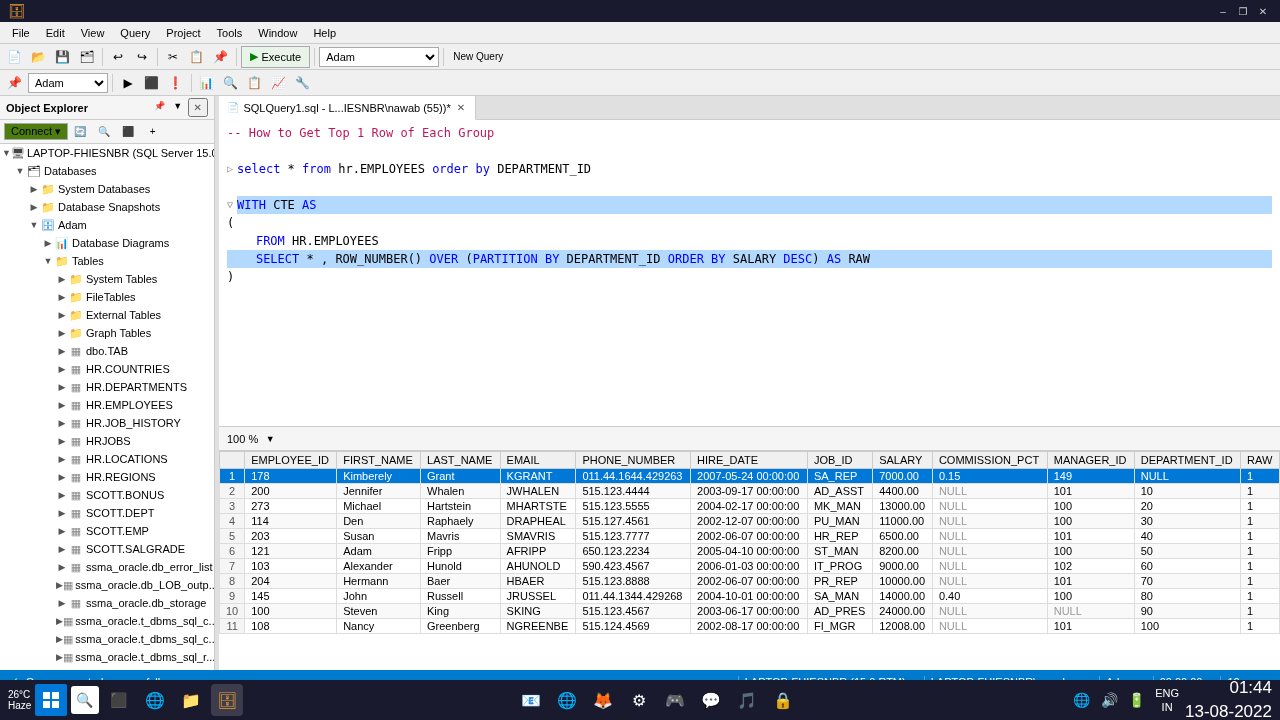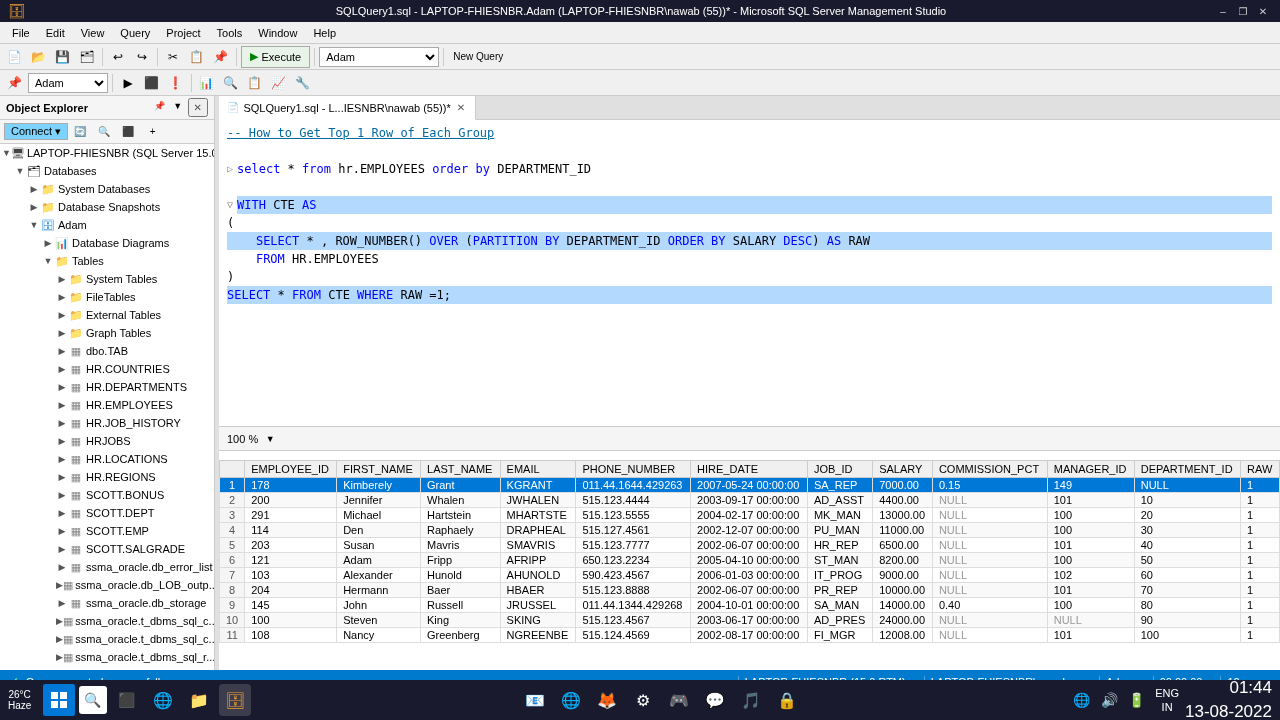--- a/index.html
+++ b/index.html
@@ -29,65 +29,65 @@
 
     
     .object-explorer { width: 215px; background: #fff; border-right: 1px solid #ccc; display: flex; flex-direction: column; overflow: hidden; }
     .oe-header { background: #f5f5f5; border-bottom: 1px solid #ccc; padding: 3px 6px; font-size: 11px; font-weight: bold; display: flex; align-items: center; justify-content: space-between; height: 24px; }
     .oe-toolbar { background: #f5f5f5; border-bottom: 1px solid #ccc; padding: 2px 4px; display: flex; gap: 2px; height: 24px; align-items: center; }
     .oe-tree { flex: 1; overflow-y: auto; overflow-x: hidden; font-size: 11px; }
     .tree-item { display: flex; align-items: center; padding: 1px 0; cursor: pointer; white-space: nowrap; }
     .tree-item .expand-icon { width: 12px; display: inline-block; color: #555; font-size: 9px; text-align: center; }
     .tree-item .node-icon { width: 16px; height: 16px; display: inline-flex; align-items: center; justify-content: center; margin-right: 2px; font-size: 11px; }
     .tree-item .node-label { font-size: 11px; }
-    .connect-btn { font-size: 11px; border: 1px solid #aaa; background: #7dd3fc; padding: 1px 6px; cursor: pointer; display: flex; align-items: center; gap: 2px; }
+    .connect-btn { font-size: 11px; border: 1px solid #aaa; background: #4d7c0f; padding: 1px 6px; cursor: pointer; display: flex; align-items: center; gap: 2px; }
 
     
     .editor-area { flex: 1; display: flex; flex-direction: column; background: #fff; }
     .tab-bar { background: #e0e0e0; height: 24px; display: flex; align-items: stretch; border-bottom: 1px solid #ccc; }
     .tab { display: flex; align-items: center; padding: 0 8px; border-right: 1px solid #ccc; cursor: pointer; font-size: 11px; background: #ccc; gap: 4px; min-width: 120px; }
     .tab.active { background: #fff; border-bottom: 1px solid #fff; margin-bottom: -1px; }
     .tab-close { font-size: 10px; color: #555; cursor: pointer; padding: 1px 2px; }
     .tab-icon { font-size: 10px; color: #ff8c00; }
 
     
     .code-editor { flex: 1; background: #fff; padding: 4px 8px; overflow-y: auto; font-family: 'Consolas', monospace; font-size: 12px; line-height: 18px; position: relative; }
     .code-line { display: flex; align-items: flex-start; min-height: 18px; }
     .line-content { flex: 1; white-space: pre; }
     .kw { color: #0000ff; font-weight: normal; }
-    .comment { color: #0369a1; text-decoration: underline; }
+    .comment { color: #be185d; }
     .hl-blue { background: #b3d9ff; }
     .collapse-icon { color: #888; font-size: 10px; margin-right: 4px; cursor: pointer; }
 
     
     .results-panel { height: 220px; border-top: 1px solid #ccc; display: flex; flex-direction: column; }
     .results-tabs { display: flex; background: #f5f5f5; border-bottom: 1px solid #ccc; height: 24px; }
     .results-tab { padding: 3px 12px; cursor: pointer; font-size: 11px; border-right: 1px solid #ccc; }
     .results-tab.active { background: #fff; border-bottom: 1px solid #fff; margin-bottom: -1px; font-weight: bold; }
-    .results-content { flex: 1; overflow: auto; margin-top: 9px; }
+    .results-content { flex: 1; overflow: auto; }
     .results-table { width: 100%; border-collapse: collapse; font-size: 11px; font-family: 'Segoe UI', Arial, sans-serif; }
     .results-table th { background: #f0f0f0; border: 1px solid #ccc; padding: 2px 6px; font-weight: normal; text-align: left; white-space: nowrap; position: sticky; top: 0; }
     .results-table td { border: 1px solid #ddd; padding: 1px 6px; white-space: nowrap; }
     .results-table tr:nth-child(even) { background: #f9f9f9; }
     .row-num { background: #f5f5f5; color: #555; text-align: center; width: 24px; border-right: 1px solid #ccc; }
     .selected-row td { background: #0078d7 !important; color: white; }
 
     
     .status-bar { background: #007acc; color: white; height: 24px; display: flex; align-items: center; padding: 0 8px; font-size: 11px; justify-content: space-between; }
     .status-left { display: flex; align-items: center; gap: 6px; }
     .status-ok { color: #90ee90; font-size: 14px; }
     .status-right { display: flex; gap: 12px; font-size: 11px; }
     .status-section { padding: 0 6px; border-left: 1px solid rgba(255,255,255,0.3); }
 
     
     .taskbar { background: #1a1a2e; height: 40px; display: flex; align-items: center; justify-content: space-between; padding: 0 8px; position: absolute; bottom: 0; width: 1280px; }
     .taskbar-left { display: flex; align-items: center; gap: 4px; }
     .taskbar-center { display: flex; align-items: center; gap: 4px; }
     .taskbar-right { display: flex; align-items: center; gap: 6px; color: white; font-size: 11px; }
-    .weather { color: white; font-size: 10px; text-align: center; margin-right: 8px; }
+    .weather { color: white; font-size: 10px; }
     .taskbar-icon { width: 32px; height: 32px; display: flex; align-items: center; justify-content: center; cursor: pointer; border-radius: 4px; }
     .sys-tray { display: flex; align-items: center; gap: 4px; }
     .tray-icon { font-size: 14px; color: white; cursor: pointer; padding: 2px 3px; }
     .clock { color: white; text-align: right; font-size: 17px; line-height: 1.4; }
 
     
     .oe-tree::-webkit-scrollbar { width: 8px; }
     .oe-tree::-webkit-scrollbar-track { background: #f0f0f0; }
     .oe-tree::-webkit-scrollbar-thumb { background: #ccc; }
     .results-content::-webkit-scrollbar { height: 8px; width: 8px; }
@@ -100,21 +100,20 @@
 
     .oe-close { cursor: pointer; font-size: 10px; color: #555; padding: 2px 4px; }
   </style>
 </head>
 <body>
 
 <div class="title-bar">
   <div style="width:60px; display:flex; align-items:center; gap:4px;">
     <span style="color:#f0a030; font-size:14px;">🗄</span>
   </div>
-  <div class="title-bar-title" style="font-size:11px;">SQLQuery1.sql - LAPTOP-FHIESNBR.Adam (LAPTOP-FHIESNBR\nawab (55))* - Microsoft SQL Server Management Studio</div>
   <div class="title-bar-controls">
     <button class="title-bar-btn">–</button>
     <button class="title-bar-btn">❐</button>
     <button class="title-bar-btn close">✕</button>
   </div>
 </div>
 
 <div class="menu-bar">
   <div class="menu-item">File</div>
   <div class="menu-item">Edit</div>
@@ -373,34 +372,31 @@
       <div class="code-line">
         <span class="collapse-icon">▽</span>
         <span class="line-content hl-blue"><span class="kw">WITH</span> CTE <span class="kw">AS</span></span>
       </div>
 
       <div class="code-line">
         <span class="line-content">(</span>
       </div>
 
       <div class="code-line">
+        <span class="line-content">&nbsp;&nbsp;&nbsp;&nbsp;<span class="kw">FROM</span> HR.EMPLOYEES</span>
+      </div>
+
+      <div class="code-line">
         <span class="line-content hl-blue">&nbsp;&nbsp;&nbsp;&nbsp;<span class="kw">SELECT</span> * , ROW_NUMBER() <span class="kw">OVER</span> (<span class="kw">PARTITION BY</span> DEPARTMENT_ID <span class="kw">ORDER BY</span> SALARY <span class="kw">DESC</span>) <span class="kw">AS</span> RAW</span>
       </div>
 
       <div class="code-line">
-        <span class="line-content">&nbsp;&nbsp;&nbsp;&nbsp;<span class="kw">FROM</span> HR.EMPLOYEES</span>
-      </div>
-
-      <div class="code-line">
         <span class="line-content">)</span>
       </div>
 
-      <div class="code-line">
-        <span class="line-content hl-blue"><span class="kw">SELECT</span> * <span class="kw">FROM</span> CTE <span class="kw">WHERE</span> RAW =1;</span>
-      </div>
     </div>
 
     <div class="zoom-bar">
       <span>100 %</span>
       <button class="tb-btn" style="font-size:9px; width:16px; height:16px;">▼</button>
     </div>
 
     <div class="results-panel">
       <div class="results-content">
         <table class="results-table">
@@ -447,21 +443,21 @@
       <td>2003-09-17 00:00:00</td>
       <td>AD_ASST</td>
       <td>4400.00</td>
       <td><span style="color:#999;">NULL</span></td>
       <td>101</td>
       <td>10</td>
       <td>1</td>
     </tr>
               <tr>
       <td class="row-num">3</td>
-      <td>291</td>
+      <td>273</td>
       <td>Michael</td>
       <td>Hartstein</td>
       <td>MHARTSTE</td>
       <td>515.123.5555</td>
       <td>2004-02-17 00:00:00</td>
       <td>MK_MAN</td>
       <td>13000.00</td>
       <td><span style="color:#999;">NULL</span></td>
       <td>100</td>
       <td>20</td>

